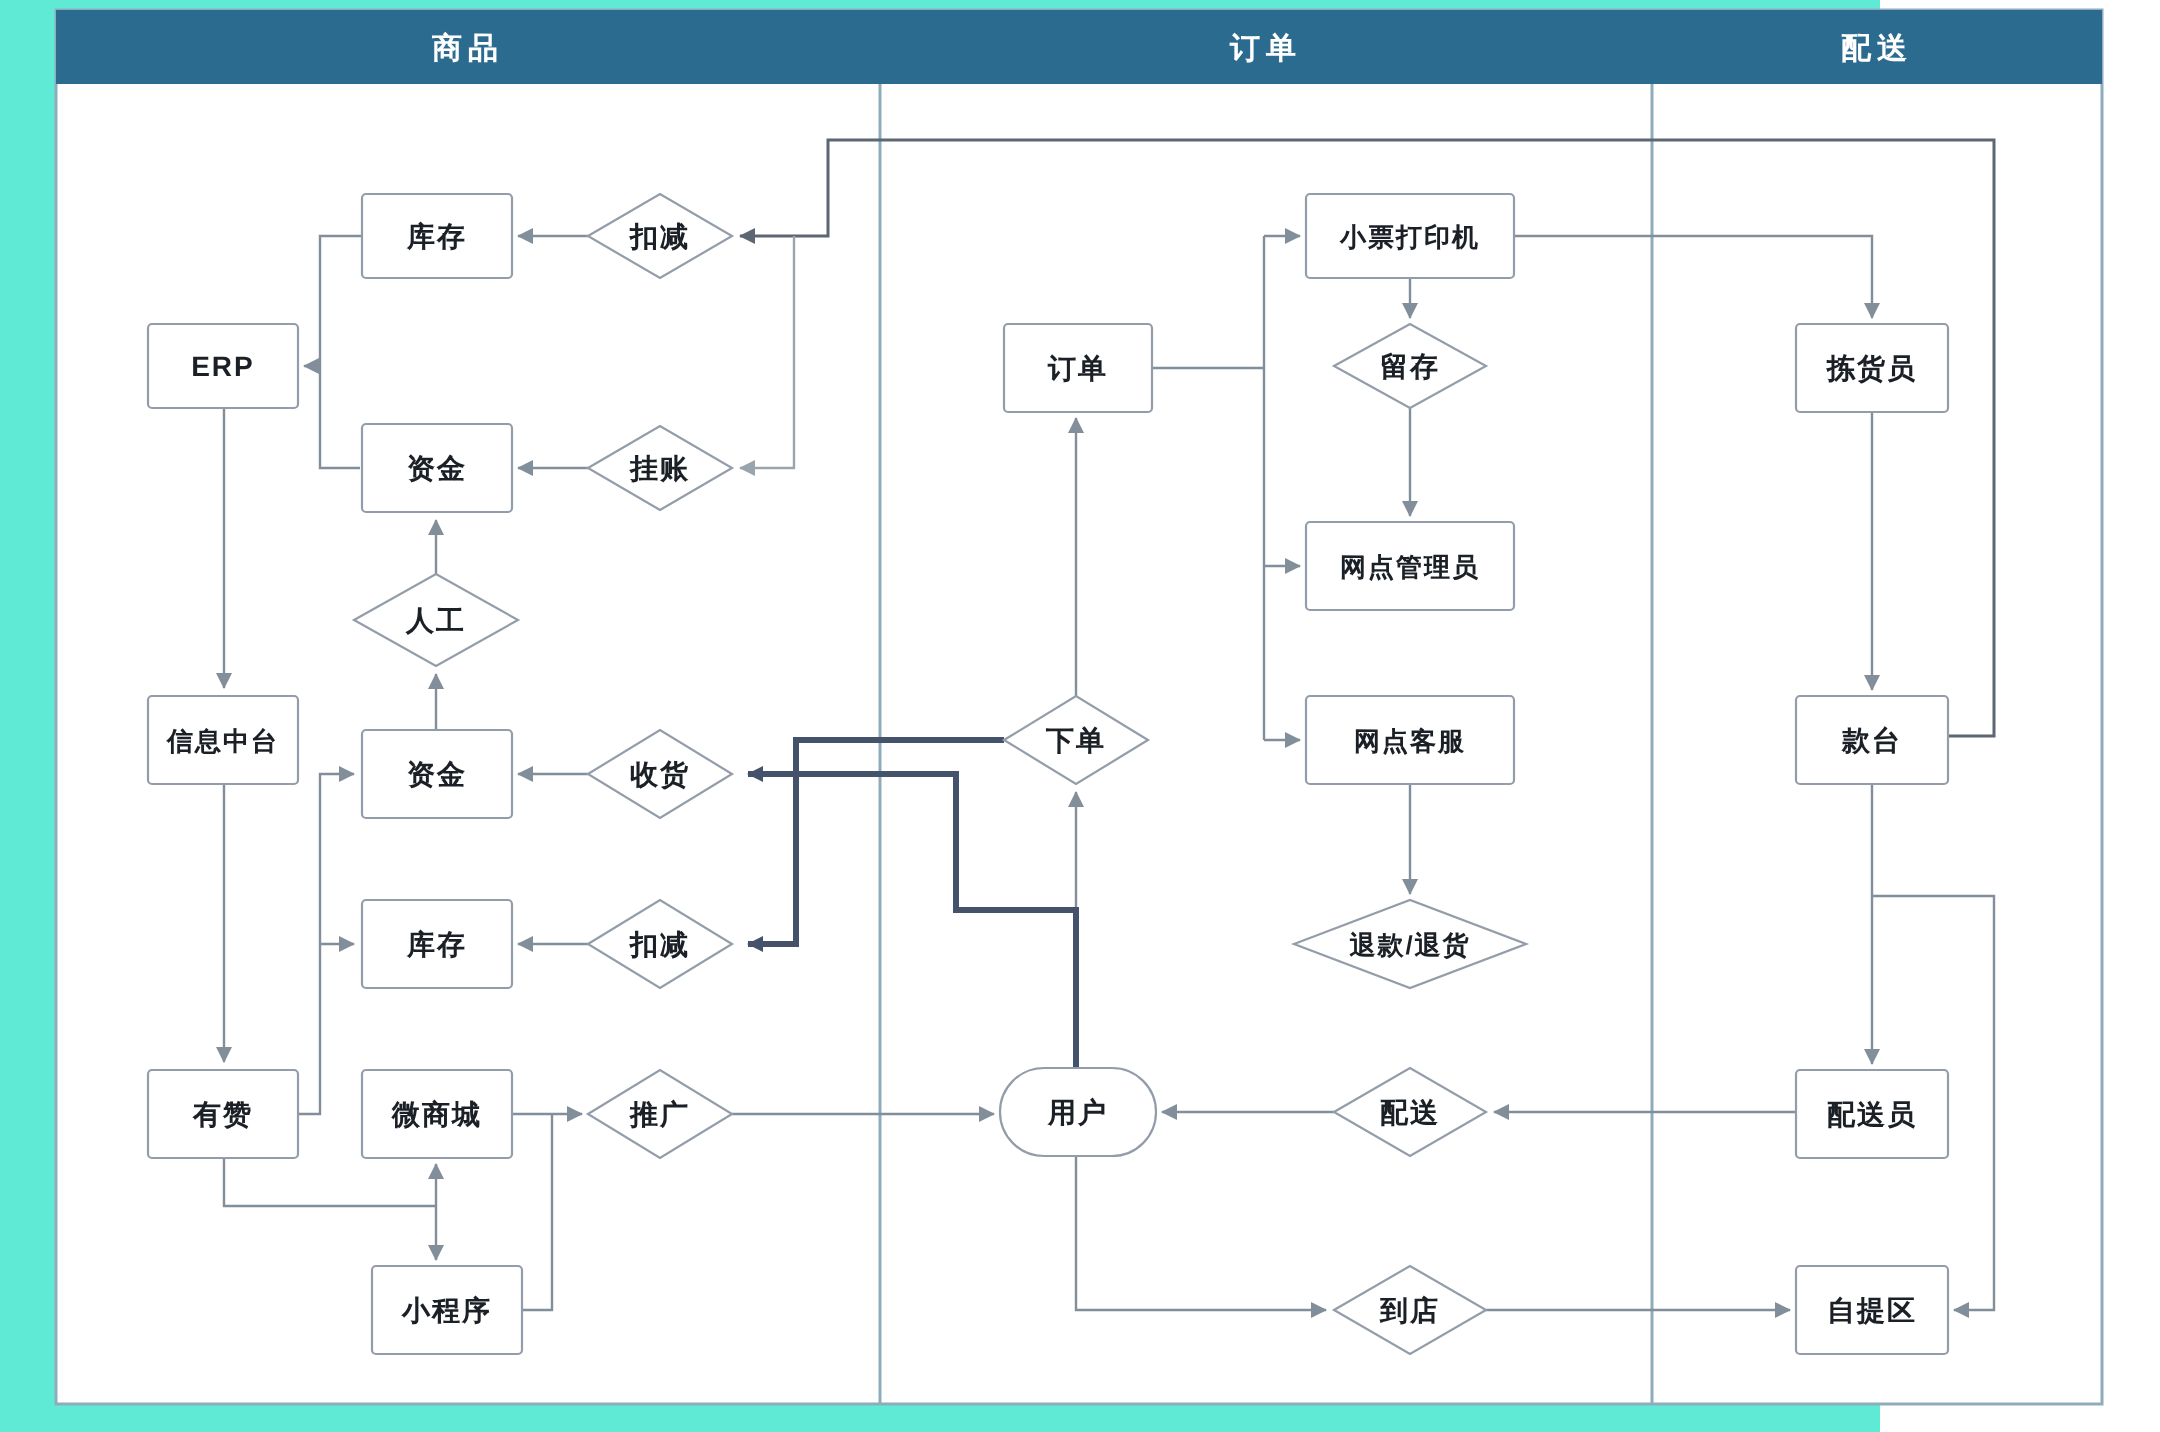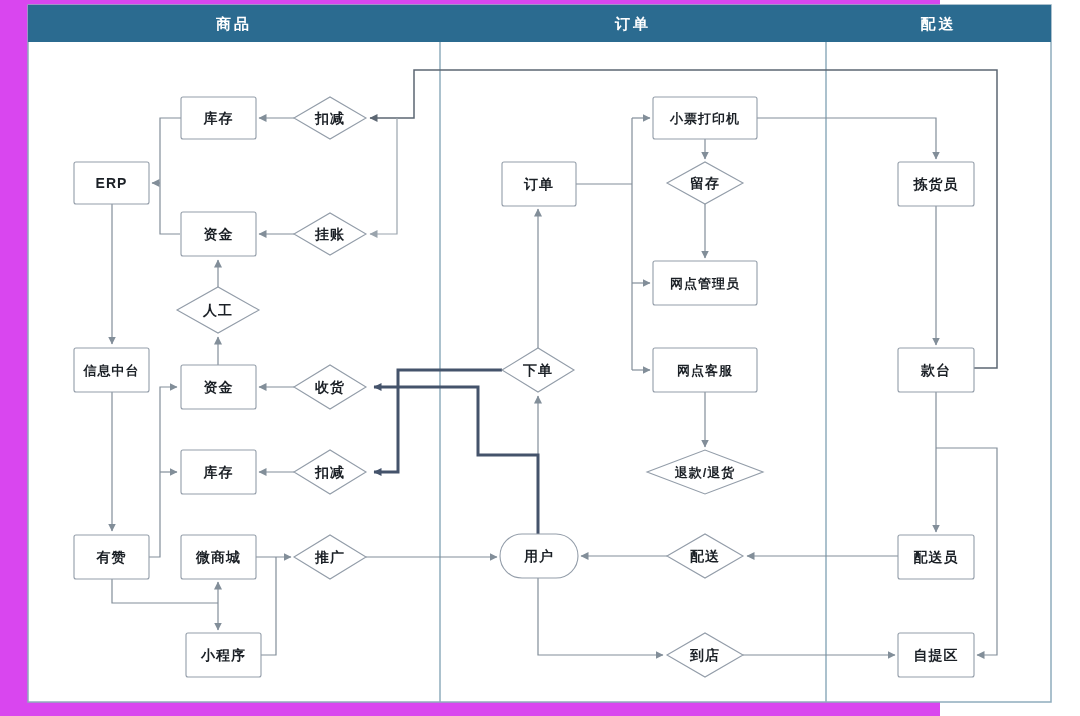--- a/index.html
+++ b/index.html
@@ -1,19 +1,19 @@
 <!DOCTYPE html>
 <html><head>
 <meta charset="utf-8">
 <style>
   html,body{margin:0;padding:0;background:#ffffff;}
   .stage{
     position:relative;
     width:940px;height:716px;
-    background:#d946ef;
+    background:#5eead4;
     font-family:"Liberation Sans","DejaVu Sans",sans-serif;
   }
   svg{display:block;}
   svg text{font-family:"Liberation Sans","DejaVu Sans",sans-serif;}
 </style>
 </head>
 <body>
 
 <div class="stage">
   <svg id="diagram" width="1080" height="716" viewBox="0 0 1080 716">

